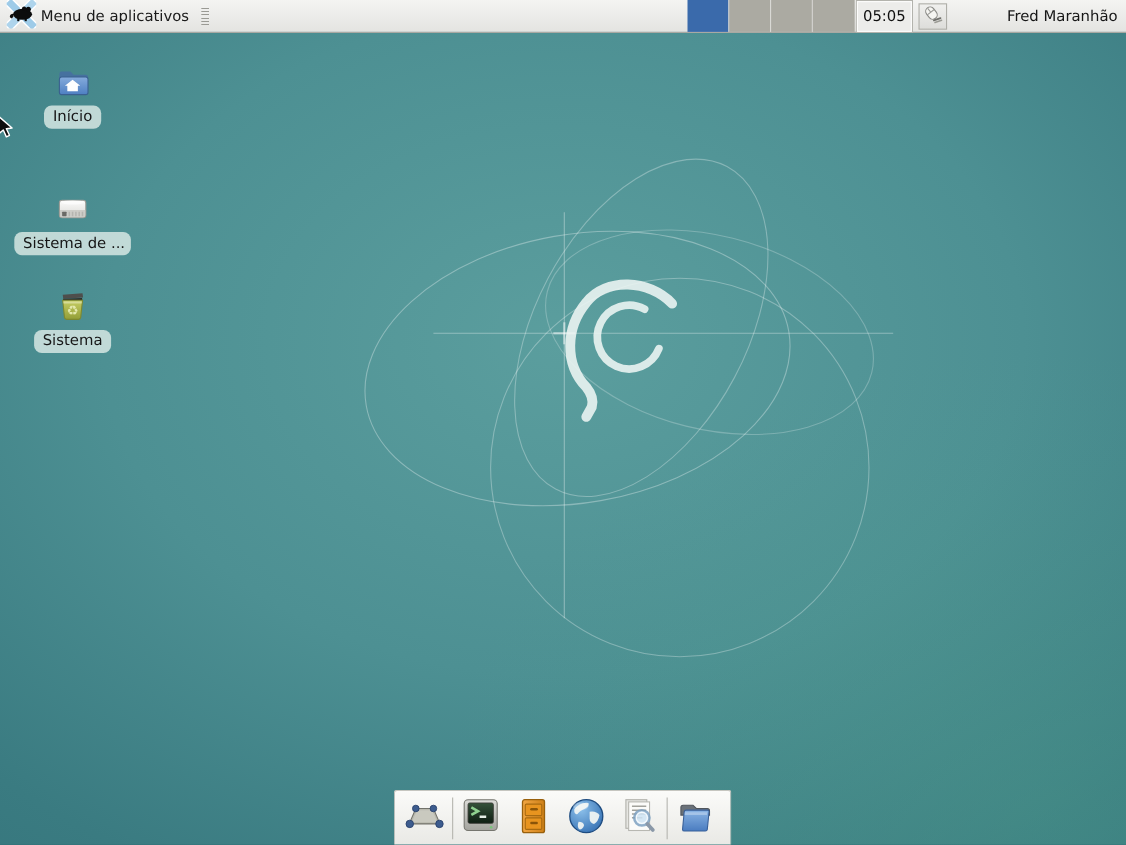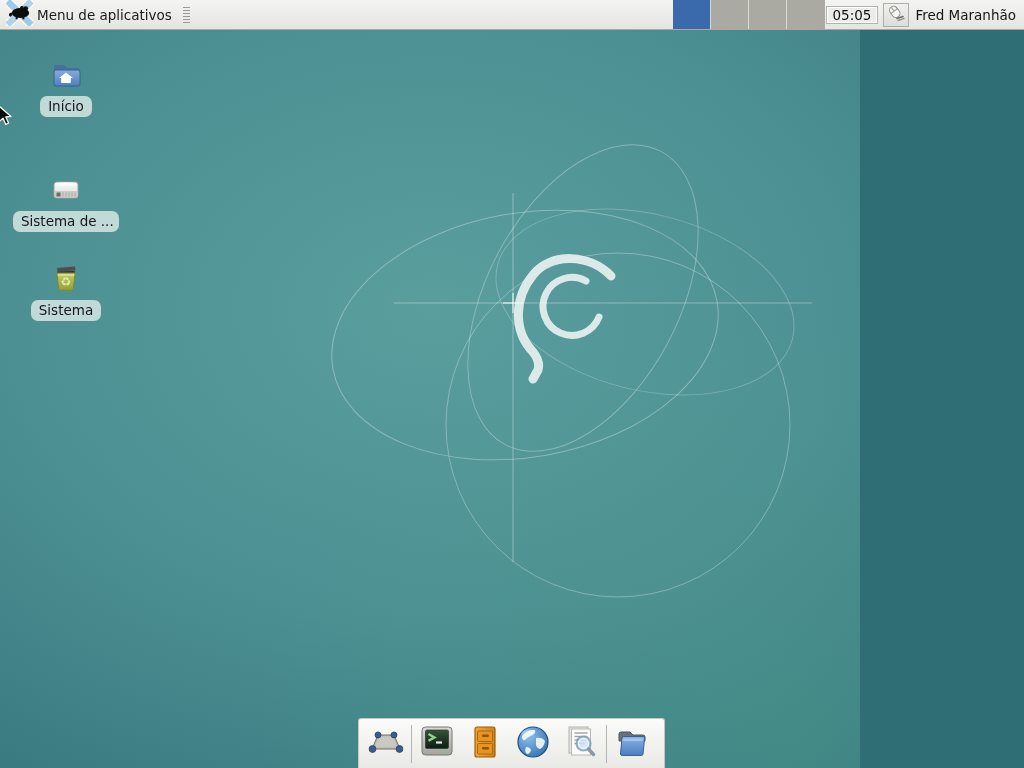--- a/index.html
+++ b/index.html
@@ -20,35 +20,35 @@
     width:9px; height:16px; margin-left:4px;
     background:repeating-linear-gradient(#9a9a94 0 1px, transparent 1px 3px);
     background-size:7px 100%; background-repeat:no-repeat; background-position:center;
   }
   .spacer { flex:1; }
   .pager { display:flex; height:100%; }
   .pager .ws { width:38px; height:100%; background:#abaaa2; border-right:1px solid #d9d9d5; }
   .pager .ws:last-child { border-right:none; }
   .pager .ws.active { background:#3a6aab; }
   .clock {
-    margin:0 3px 0 2px; height:16px; padding:0 5px; display:flex; align-items:center;
+    margin:0 3px 0 2px; height:28px; padding:0 5px; display:flex; align-items:center;
     background:#ececea; border:1px solid #fdfdfc; box-shadow:0 0 0 1px #b3b3ad;
     font-size:13.5px; color:#101010;
   }
   .tray-button {
     width:26px; height:24px; margin:0 6px 0 3px; display:flex; align-items:center; justify-content:center;
     background:linear-gradient(#f0f0ee,#dedeld);
     background:linear-gradient(#f0f0ee,#ddddda);
     border:1px solid #aeaea8;
   }
-  .username { font-size:13.5px; color:#161616; margin-right:8px; white-space:nowrap; }
+  .username { font-size:13.5px; color:#161616; margin-right:8px; white-space:nowrap;margin-left:48px; }
 
   
   .desktop {
-    position:absolute; top:30px; left:0; width:860px; height:738px;
+    position:absolute; top:30px; left:0; width:1024px; height:738px;
     background:
       radial-gradient(ellipse 900px 700px at 92% 96%, rgba(80,160,140,.35), rgba(0,0,0,0) 60%),
       radial-gradient(ellipse 1100px 800px at 50% 38%, #5b9e9e 0%, #4d9093 38%, #3a7b81 68%, #2e6d75 100%);
     overflow:hidden;
   }
   .wallpaper-art { position:absolute; top:0; left:0; }
 
   .desk-icon {
     position:absolute; width:110px; display:flex; flex-direction:column; align-items:center; gap:4px;
     cursor:default;

